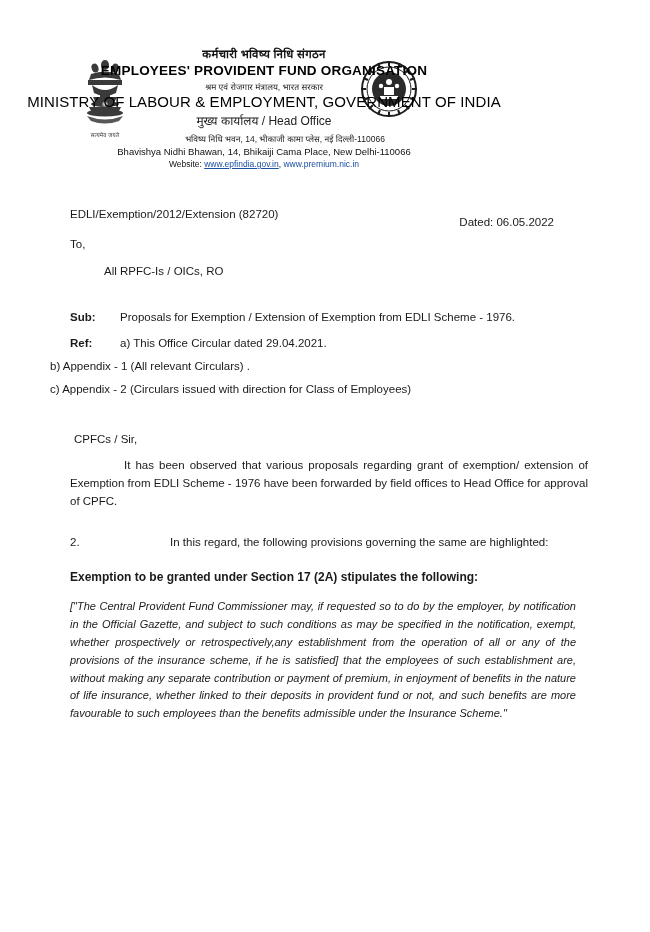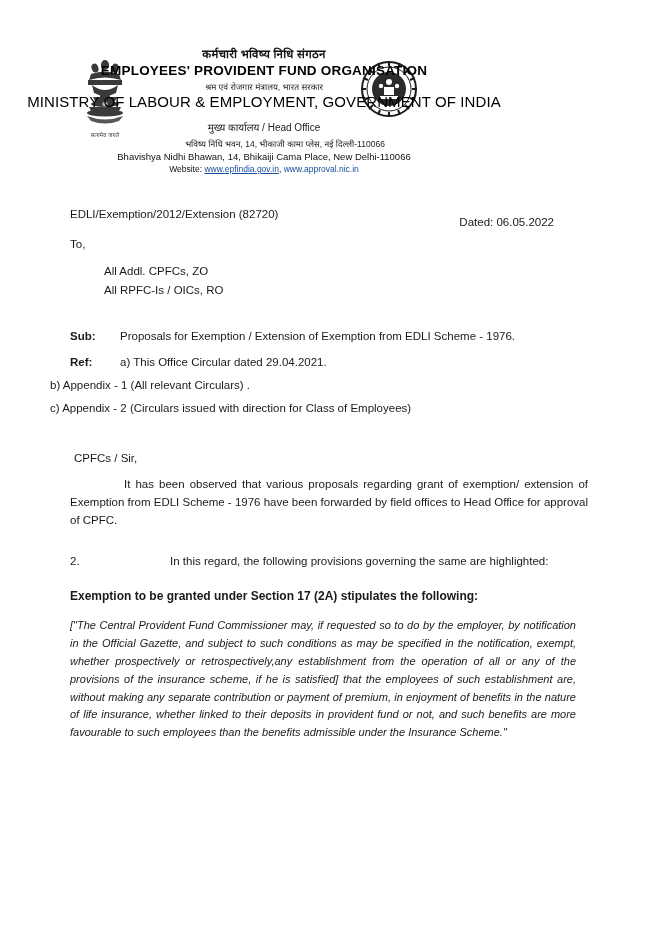--- a/index.html
+++ b/index.html
@@ -75,23 +75,23 @@
     color: #222;
     margin-top: 3px;
   }
   .ministry {
     font-size: 15px;
     color: #000;
     margin-top: 1px;
     letter-spacing: 0.1px;
   }
   .hindi-office {
-    font-size: 10px;
+    font-size: 12px;
     color: #222;
-    margin-top: 10px;
+    margin-top: 2px;
   }
   .hindi-addr {
     font-size: 8.5px;
     color: #222;
     margin-top: 4px;
     padding-left: 42px;
   }
   .address {
     font-size: 9.5px;
     color: #111;
@@ -256,37 +256,36 @@
       <div class="hindi-title">कर्मचारी भविष्य निधि संगठन</div>
       <div class="org-title">EMPLOYEES' PROVIDENT FUND ORGANISATION</div>
       <div class="hindi-sub">श्रम एवं रोजगार मंत्रालय, भारत सरकार</div>
       <div class="ministry">MINISTRY OF LABOUR &amp; EMPLOYMENT, GOVERNMENT OF INDIA</div>
       <div class="hindi-office">मुख्य कार्यालय / Head Office</div>
       <div class="hindi-addr">भविष्य निधि भवन, 14, भीकाजी कामा प्लेस, नई दिल्ली-110066</div>
       <div class="address">Bhavishya Nidhi Bhawan, 14, Bhikaiji Cama Place, New Delhi-110066</div>
       <div class="website">
         <span>Website:</span>
         <span class="lnk">www.epfindia.gov.in</span><span>,</span>
-        <span class="lnk2">www.approval.nic.in</span>
+        <span class="lnk2">www.premium.nic.in</span>
       </div>
     </div>
   </div>
 
   <div class="ref-row">
     <span class="ref-no">EDLI/Exemption/2012/Extension (82720)</span>
     <span class="dated">
       <span>Dated:</span>
       <span>06.05.2022</span>
     </span>
   </div>
 
   <div class="to-line">To,</div>
 
   <div class="addressees">
-    <div>All Addl. CPFCs, ZO</div>
     <div>All RPFC-Is / OICs, RO</div>
   </div>
 
   <div class="kv sub-row">
     <div class="k">Sub:</div>
     <div class="v">Proposals for Exemption / Extension of Exemption from EDLI Scheme - 1976.</div>
   </div>
 
   <div class="kv ref-block">
     <div class="k">Ref:</div>

